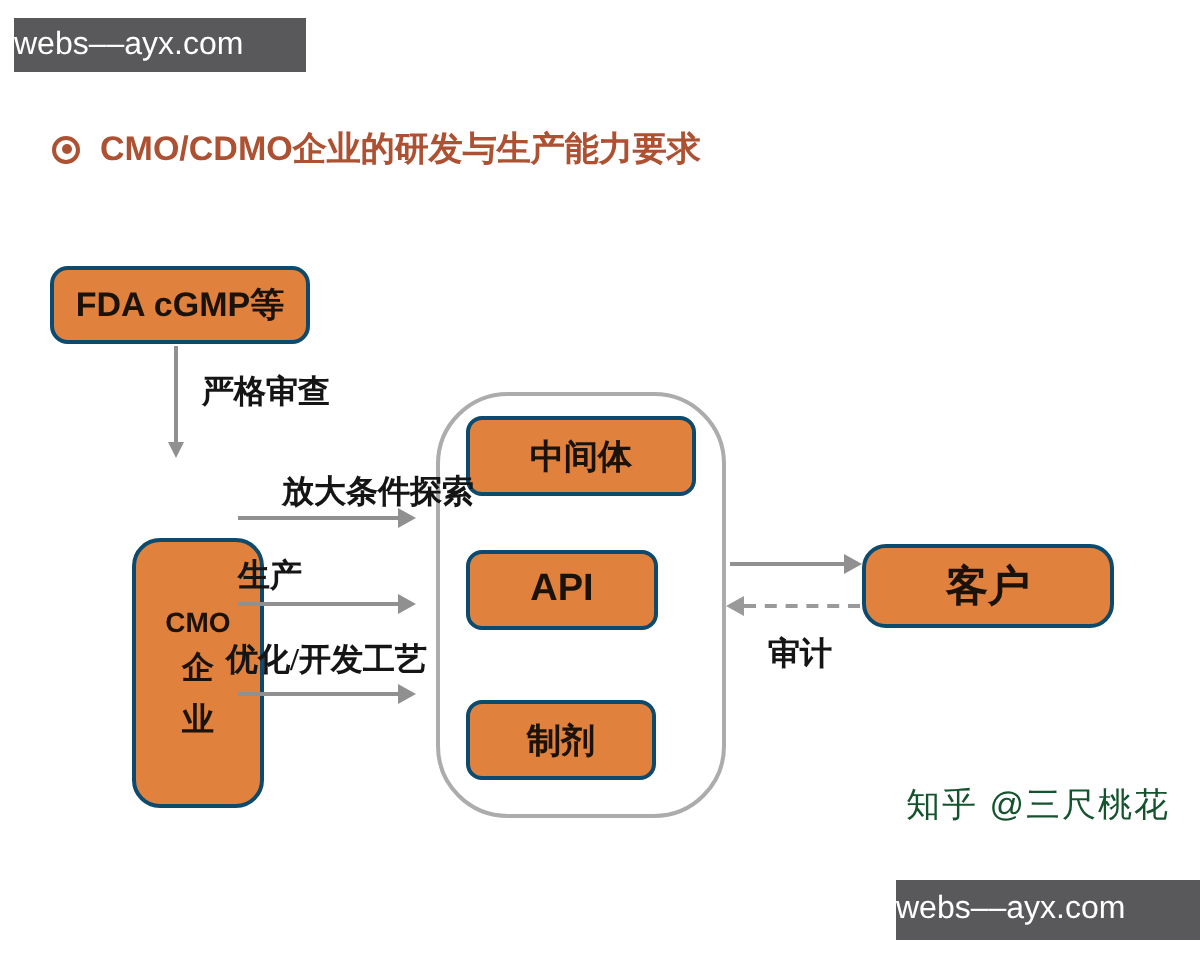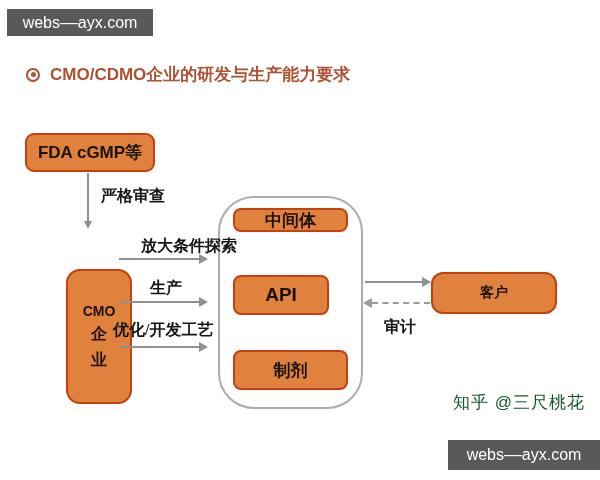--- a/index.html
+++ b/index.html
@@ -13,21 +13,21 @@
     overflow: hidden;
   }
 
   
   .banner {
     position: absolute;
     background: #59595b;
     color: #ffffff;
     display: flex;
     align-items: center;
-    justify-content: center;
+    justify-content: flex-start;
     font-size: 16px;
     font-family: "Liberation Sans", sans-serif;
   }
   .banner.top { left: 7px; top: 9px; width: 146px; height: 27px; }
   .banner.bottom { left: 448px; top: 440px; width: 152px; height: 30px; }
 
   .credit {
     position: absolute;
     left: 453px;
     top: 391px;
@@ -68,42 +68,42 @@
     font-family: Liberation Sans, sans-serif;
     font-size: 17px;
     font-weight: 600;
     white-space: nowrap;
   }
 
   
   .node {
     position: absolute;
     background: #e0813e;
-    border: 2px solid #c2410c;
+    border: 2px solid #0c4a6e;
     display: flex;
     align-items: center;
     justify-content: center;
     color: #1b120a;
     font-weight: bold;
     text-align: center;
   }
   .node-fda { left: 25px; top: 133px; width: 130px; height: 39px; border-radius: 9px;
               font-size: 17px; font-family: "Liberation Sans", sans-serif; }
   .node-cmo { left: 66px; top: 233px; width: 66px; height: 135px; border-radius: 14px;
               flex-direction: column; gap: 5px; margin-top: 36px; }
   .node-cmo .cmo-en { font-size: 14px; font-family: "Liberation Sans", sans-serif; }
   .node-cmo .cmo-cjk { font-size: 16px; font-family: "Liberation Serif", serif; }
-  .node-mid { left: 233px; top: 208px; width: 115px; height: 24px; border-radius: 8px;
+  .node-mid { left: 233px; top: 208px; width: 115px; height: 40px; border-radius: 8px;
               font-size: 17px; font-family: "Liberation Serif", serif; }
   .node-api { left: 233px; top: 275px; width: 96px; height: 40px; border-radius: 8px;
               font-size: 19px; font-family: "Liberation Sans", sans-serif; }
-  .node-form { left: 233px; top: 350px; width: 115px; height: 40px; border-radius: 8px;
+  .node-form { left: 233px; top: 350px; width: 95px; height: 40px; border-radius: 8px;
                font-size: 17px; font-family: "Liberation Serif", serif; }
   .node-customer { left: 431px; top: 272px; width: 126px; height: 42px; border-radius: 12px;
-                   font-size: 14px; font-family: "Liberation Serif", serif; }
+                   font-size: 21px; font-family: "Liberation Serif", serif; }
 
   
   .frame {
     position: absolute;
     left: 218px; top: 196px;
     width: 145px; height: 213px;
     border: 2px solid #acacac;
     border-radius: 36px;
     background: #ffffff;
   }
@@ -160,21 +160,21 @@
   .edge-label {
     position: absolute;
     font-family: "Liberation Serif", serif;
     font-weight: bold;
     font-size: 16px;
     color: #151515;
     white-space: nowrap;
   }
   .l-review  { left: 101px; top: 186px; }
   .l-scaleup { left: 119px; top: 236px; width: 94px; text-align: center; margin-left: 22px; }
-  .l-prod    { left: 119px; top: 278px; width: 94px; text-align: center; }
+  .l-prod    { left: 119px; top: 278px; width: 94px; }
   .l-process { left: 113px; top: 320px; width: 106px; text-align: left; }
   .l-audit   { left: 384px; top: 317px; }
 </style>
 </head>
 <body>
 
 <div class="screen">
 
   <div class="banner top">
     <span>webs––ayx.com</span>

